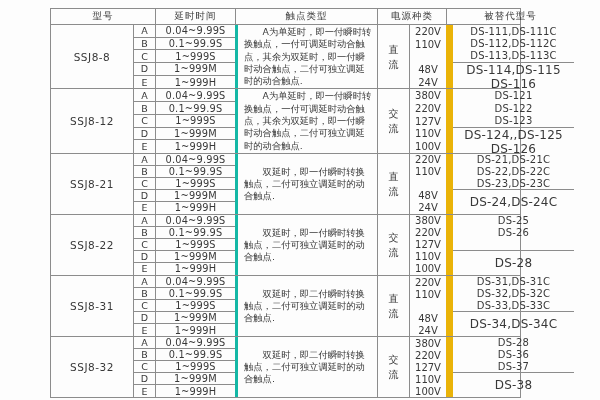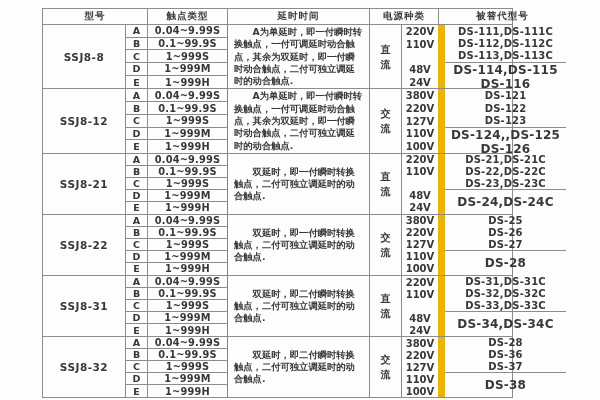--- a/index.html
+++ b/index.html
@@ -5,27 +5,26 @@
   html,body{margin:0;padding:0;}
   body{
     width:600px;height:400px;
     background:#fdfdfd;
     font-family:"DejaVu Sans","Liberation Sans",sans-serif;
     color:#383838;
     position:relative;
   }
   *{box-sizing:border-box;}
   .tbl{
-    position:absolute;left:42px;top:8px;
+    position:absolute;left:50px;top:8px;
     width:471px;height:390px;
     border:1px solid #8c8c8c;
     background:#fdfdfd;
     display:flex;flex-direction:column;
     font-size:10px;
-    font-weight:bold;
   }
   
   .hdr{
     flex:0 0 15px;
     display:grid;
     grid-template-columns:104px 80px 142px 69px 128px;
   }
   .hdr > div{
     display:flex;align-items:center;justify-content:center;
     font-size:9.5px;letter-spacing:1px;
@@ -47,21 +46,21 @@
   .lcol{border-left:1px solid #8c8c8c;}
   .rcol{border-left:1px solid #8c8c8c;}
   .lcol > div,.rcol > div{
     display:flex;align-items:center;justify-content:center;
     font-size:9.5px;
   }
   .rcol > div{font-size:9.8px;letter-spacing:.2px;}
   .lcol > div:not(:last-child),.rcol > div:not(:last-child){border-bottom:1px solid #8c8c8c;}
   
   .contact{
-    border-left:1px solid #14b8a6;
+    border-left:3px solid #14b8a6;
     display:flex;align-items:center;
     padding:1px 5px 1px 6px;
   }
   .contact p{
     margin:0;width:100%;
     font-size:9.3px;line-height:12.3px;
     text-indent:2em;text-align:left;
   }
   
   .acdc{
@@ -93,22 +92,22 @@
   }
   .rbot > div{font-size:12px;letter-spacing:.2px;}
 </style>
 </head>
 <body>
 
 <div class="tbl">
 
   <div class="hdr">
     <div>型号</div>
+    <div>延时时间</div>
     <div>触点类型</div>
-    <div>延时时间</div>
     <div>电源种类</div>
     <div>被替代型号</div>
   </div>
 
   <div class="block">
     <div class="model">SSJ8-8</div>
     <div class="lcol">
       <div>A</div>
       <div>B</div>
       <div>C</div>
@@ -253,21 +252,20 @@
       <div>380V</div>
       <div>220V</div>
       <div>127V</div>
       <div>110V</div>
       <div>100V</div>
     </div>
     <div class="repl">
       <div class="rtop">
         <div>DS-25</div>
         <div>DS-26</div>
-        <div>DS-27</div>
       </div>
       <div class="rbot">
         <div>DS-28</div>
       </div>
     </div>
   </div>
 
   <div class="block">
     <div class="model">SSJ8-31</div>
     <div class="lcol">

